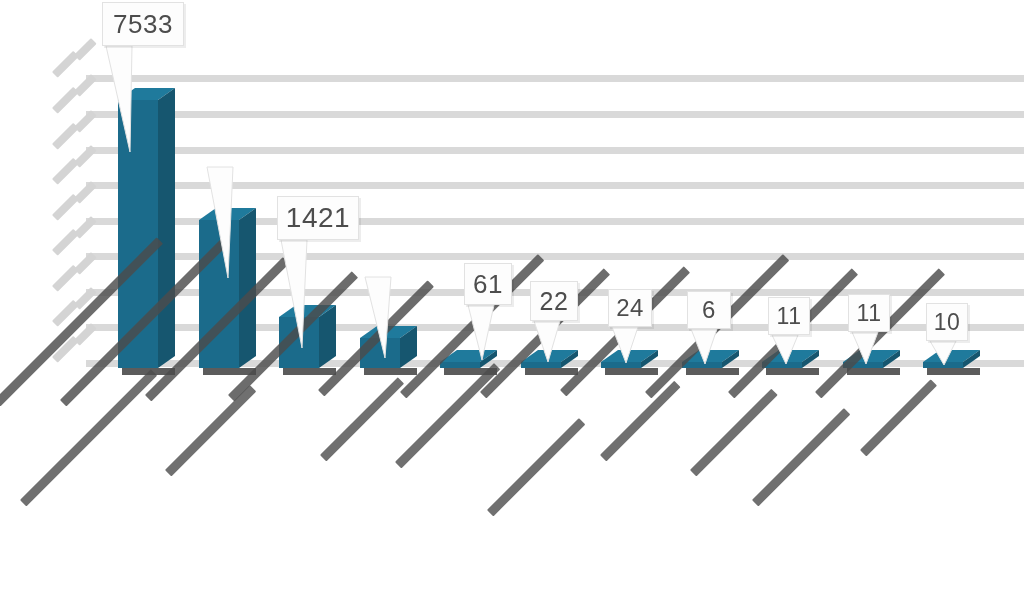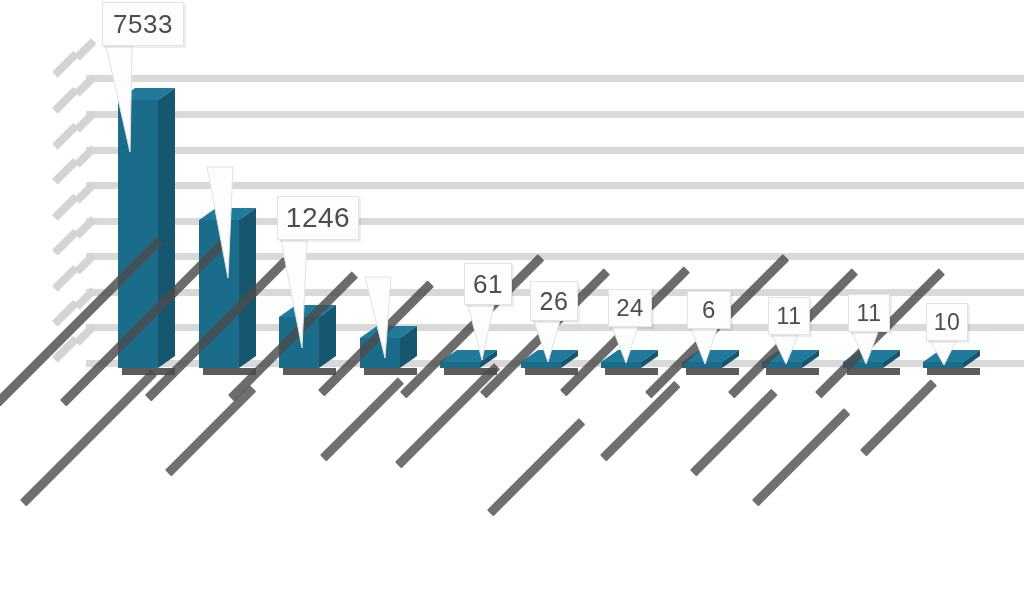--- a/index.html
+++ b/index.html
@@ -235,38 +235,38 @@
         </div>
         <div class="callout" style="left: 0px; top: 0px; width: 1024px; height: 615px;">
           <svg width="1024" height="615" style="left: 0px; top: 0px;">
             <polygon points="207,167 233,167 228,278" fill="#fdfdfd" stroke="#e2e2e2" stroke-width="1"></polygon>
           </svg>
         </div>
         <div class="callout" style="left: 0px; top: 0px; width: 1024px; height: 615px;">
           <svg width="1024" height="615" style="left: 0px; top: 0px;">
             <polygon points="281,240 307,240 302,348" fill="#fdfdfd" stroke="#e2e2e2" stroke-width="1"></polygon>
           </svg>
-          <div class="box" style="left: 277px; top: 196px; width: 82px; height: 44px; font-size: 28px; background: rgb(253, 253, 253); border-color: rgb(226, 226, 226); color: rgb(77, 77, 77);">1246</div>
+          <div class="box" style="left: 277px; top: 196px; width: 82px; height: 44px; font-size: 28px; background: rgb(253, 253, 253); border-color: rgb(226, 226, 226); color: rgb(77, 77, 77);">1421</div>
         </div>
         <div class="callout" style="left: 0px; top: 0px; width: 1024px; height: 615px;">
           <svg width="1024" height="615" style="left: 0px; top: 0px;">
             <polygon points="365,277 391,277 385,358" fill="#fdfdfd" stroke="#e2e2e2" stroke-width="1"></polygon>
           </svg>
         </div>
         <div class="callout" style="left: 12px; top: 0px; width: 1024px; height: 573px;">
           <svg width="1024" height="615" style="left: 0px; top: 0px;">
             <polygon points="456,305 482,305 470,360" fill="#fdfdfd" stroke="#e2e2e2" stroke-width="1"></polygon>
           </svg>
           <div class="box" style="left: 452px; top: 263px; width: 48px; height: 42px; font-size: 26px; background: rgb(253, 253, 253); border-color: rgb(226, 226, 226); color: rgb(77, 77, 77);">61</div>
         </div>
         <div class="callout" style="left: 0px; top: 0px; width: 1024px; height: 615px;">
           <svg width="1024" height="615" style="left: 0px; top: 0px;">
             <polygon points="534,321 560,321 548,362" fill="#fdfdfd" stroke="#e2e2e2" stroke-width="1"></polygon>
           </svg>
-          <div class="box" style="left: 530px; top: 281px; width: 48px; height: 40px; font-size: 25px; background: rgb(253, 253, 253); border-color: rgb(226, 226, 226); color: rgb(77, 77, 77);">26</div>
+          <div class="box" style="left: 530px; top: 281px; width: 48px; height: 40px; font-size: 25px; background: rgb(253, 253, 253); border-color: rgb(226, 226, 226); color: rgb(77, 77, 77);">22</div>
         </div>
         <div class="callout" style="left: 0px; top: 0px; width: 1024px; height: 615px; padding-left: 12px;">
           <svg width="1024" height="615" style="left: 0px; top: 0px;">
             <polygon points="612,327 638,327 626,363" fill="#fdfdfd" stroke="#e2e2e2" stroke-width="1"></polygon>
           </svg>
           <div class="box" style="left: 608px; top: 289px; width: 44px; height: 38px; font-size: 24px; background: rgb(253, 253, 253); border-color: rgb(226, 226, 226); color: rgb(77, 77, 77);">24</div>
         </div>
         <div class="callout" style="left: 0px; top: 0px; width: 1024px; height: 615px;">
           <svg width="1024" height="615" style="left: 0px; top: 0px;">
             <polygon points="691,329 717,329 705,364" fill="#fdfdfd" stroke="#e2e2e2" stroke-width="1"></polygon>

